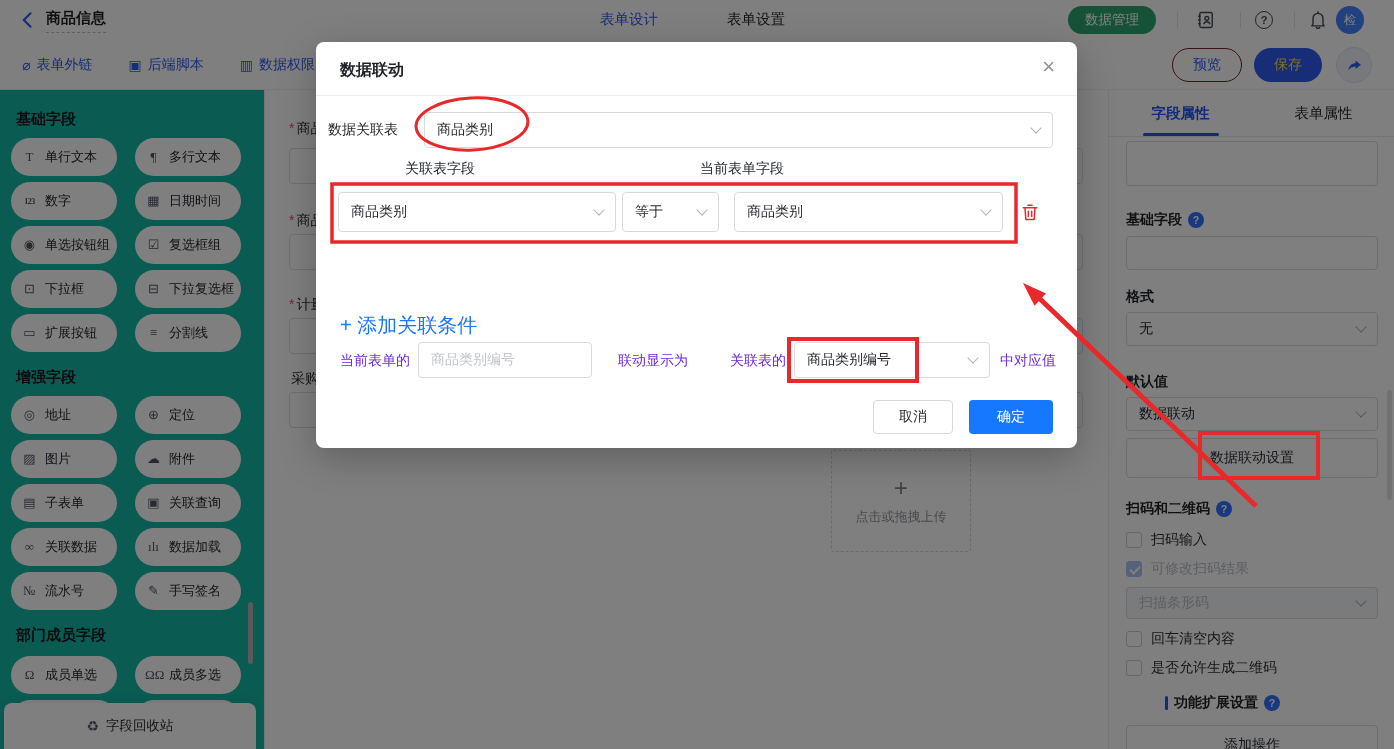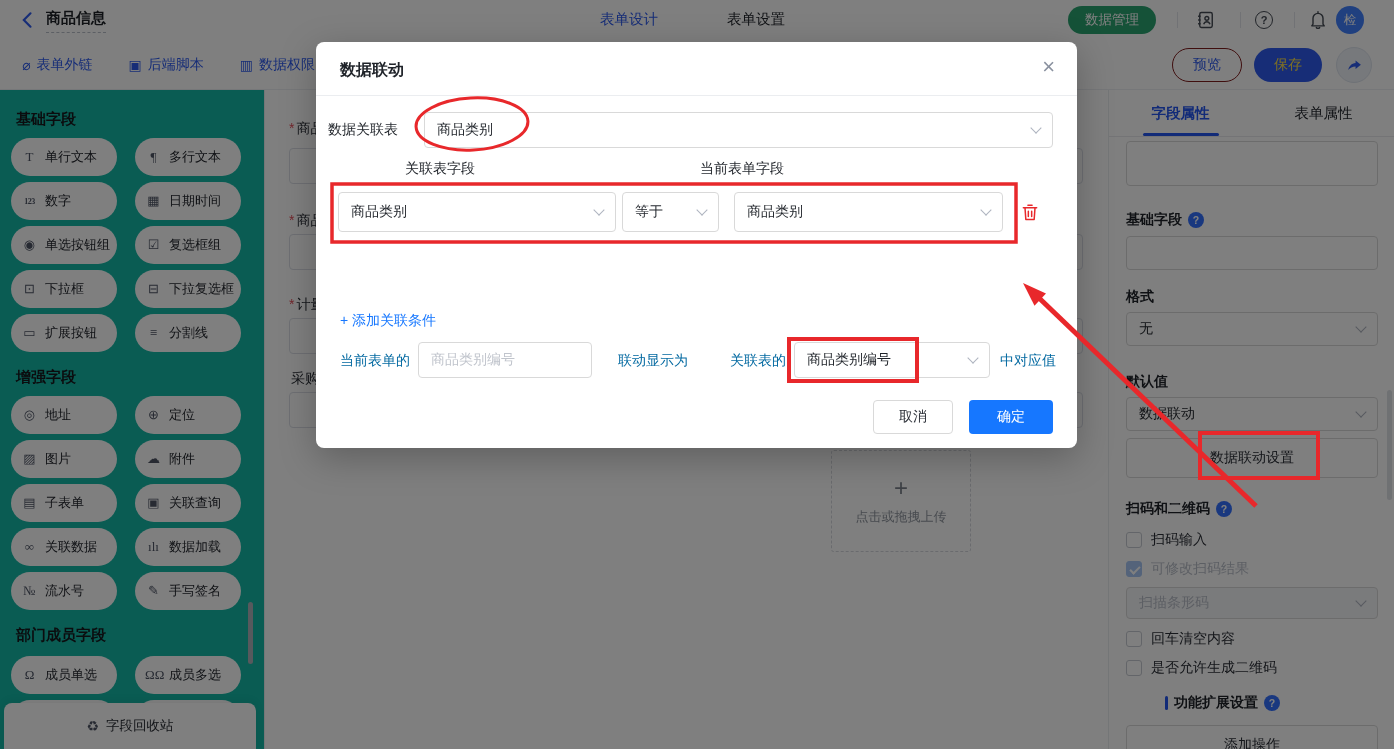--- a/index.html
+++ b/index.html
@@ -75,23 +75,23 @@
 
   
   .modal { position:absolute; left:316px; top:42px; width:761px; height:406px; background:#fff; border-radius:8px; box-shadow:0 10px 36px rgba(0,0,0,.25); z-index:50; }
   .m-title { position:absolute; left:24px; top:18px; font-size:16px; font-weight:600; color:#1f2329; }
   .m-close { position:absolute; right:22px; top:12px; font-size:22px; color:#8a919f; cursor:pointer; line-height:1.2; }
   .m-divider { position:absolute; left:0; top:53px; width:761px; height:1px; background:#ebedf0; }
   .m-label { position:absolute; font-size:14px; color:#1f2329; }
   .m-dd { position:absolute; height:36px; }
   .m-colhead { position:absolute; top:118px; font-size:14px; color:#1f2329; }
   .m-trash { position:absolute; left:704px; top:160px; width:20px; height:20px; cursor:pointer; }
-  .m-link { position:absolute; left:24px; top:270px; font-size:14px; color:#1677ff; cursor:pointer; }
+  .m-link { position:absolute; left:24px; top:270px; font-size:20px; color:#1677ff; cursor:pointer; }
   .m-input { position:absolute; left:102px; top:300px; width:174px; height:36px; border:1px solid #d9d9d9; border-radius:4px; display:flex; align-items:center; padding:0 12px; font-size:14px; color:#c0c4cc; background:#fff; }
-  .m-row-label { position:absolute; top:310px; font-size:14px; color:#0369a1; }
+  .m-row-label { position:absolute; top:310px; font-size:14px; color:#6d28d9; }
   .btn-cancel { position:absolute; left:557px; top:358px; width:80px; height:34px; background:#fff; border:1px solid #d9d9d9; border-radius:4px; font-size:14px; color:#2a2e36; cursor:pointer; }
   .btn-ok { position:absolute; left:653px; top:358px; width:84px; height:34px; background:#1677ff; border:none; border-radius:4px; font-size:14px; color:#fff; cursor:pointer; }
 
   
   .ann { position:absolute; inset:0; z-index:60; pointer-events:none; }
 </style>
 </head>
 <body>
 
 <div class="stage">

